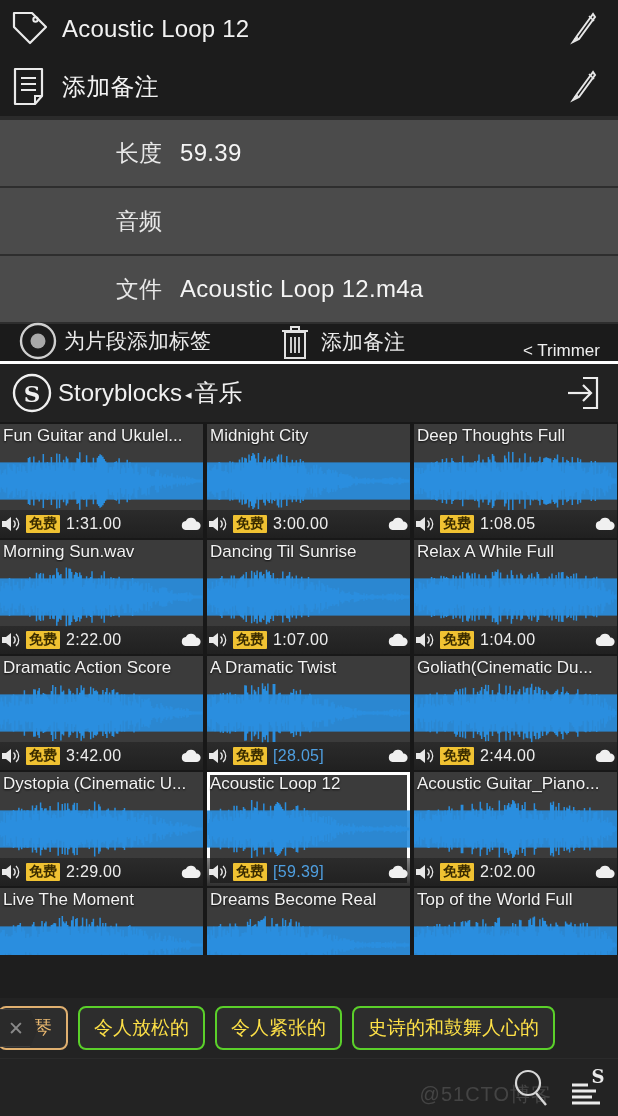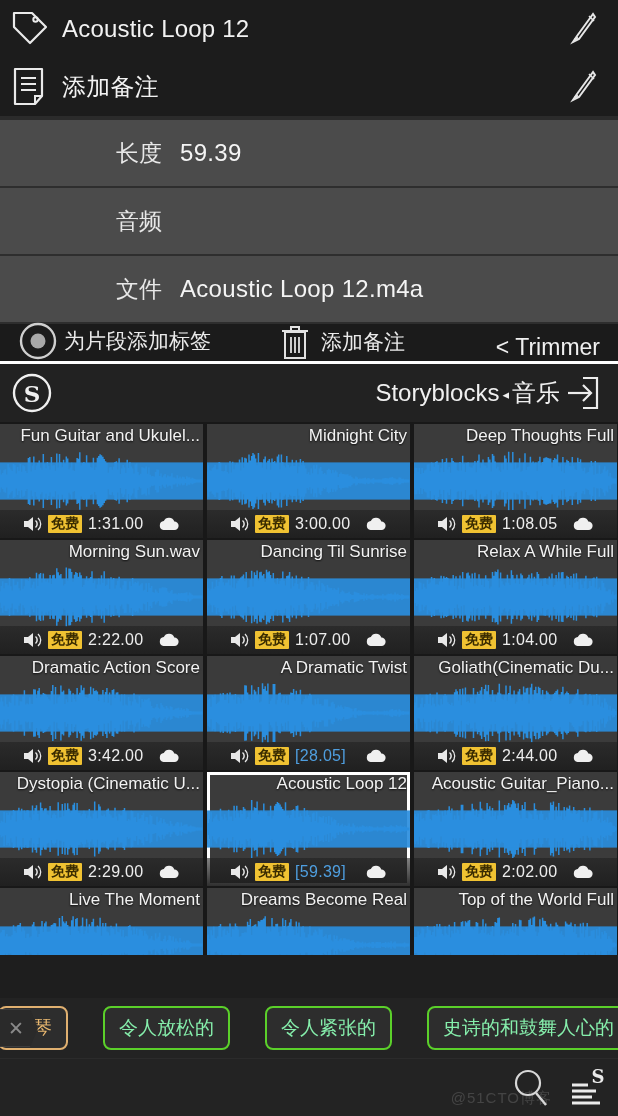--- a/index.html
+++ b/index.html
@@ -41,58 +41,58 @@
   
   .action-bar {
     display: flex; align-items: flex-end; height: 40px;
     background: #1b1b1b; border-bottom: 3px solid #ffffff;
     padding: 0 10px 0 12px;
   }
   .act { display: flex; align-items: center; color: #eaeaea; font-size: 21px; }
   .act .glyph { display: flex; align-items: center; justify-content: center; width: 52px; }
   .act-tag { flex: 0 0 auto; }
   .act-del { margin-left: 58px; }
-  .act-trim { margin-left: auto; font-size: 23px; padding-right: 8px; color: #f0f0f0; }
+  .act-trim { margin-left: auto; font-size: 17px; padding-right: 8px; color: #f0f0f0; }
 
   
   .sb-bar {
     display: flex; align-items: center; height: 58px;
     background: #222222; padding: 0 12px 0 6px;
   }
   .sb-logo { width: 52px; display: flex; align-items: center; justify-content: center; }
   .sb-title {
     flex: 1; text-align: center; color: #f0f0f0; font-size: 24px;
-    display: flex; align-items: center; justify-content: flex-end; gap: 3px;
+    display: flex; align-items: center; justify-content: flex-start; gap: 3px;
   }
   .sb-title .tri { font-size: 13px; position: relative; top: 1px; }
   .sb-exit { width: 46px; display: flex; align-items: center; justify-content: center; }
 
   
   .grid-wrap { background: #181818; height: 533px; overflow: hidden; position: relative; }
   .grid { display: flex; flex-wrap: wrap; gap: 2px 4px; padding: 2px 0 0 0; }
   .tile {
     position: relative; width: 203px; height: 114px;
     background: #3b3b3b; overflow: hidden;
   }
   .tile.sel { outline: 3px solid #ffffff; outline-offset: -3px; }
   .tile .t-title {
     position: absolute; top: 2px; left: 0; right: 0;
-    text-align: right; color: #f2f2f2; font-size: 17px;
+    text-align: left; color: #f2f2f2; font-size: 17px;
     white-space: nowrap; overflow: hidden; text-overflow: clip;
     padding: 0 3px; z-index: 3; text-shadow: 0 1px 2px rgba(0,0,0,.8);
   }
   .tile .wave {
     position: absolute; left: 0; right: 0; top: 26px; height: 62px;
     display: flex; align-items: center; z-index: 1;
   }
   .tile .wave svg { width: 100%; height: 62px; display: block; }
   .tile .t-foot {
     position: absolute; left: 0; right: 0; bottom: 0; height: 28px;
     display: flex; align-items: center; z-index: 4;
-    padding: 0 22px; gap: 6px;
+    padding: 0 0; gap: 6px;
     background: linear-gradient(to top, rgba(30,30,30,.92), rgba(30,30,30,.55));
   }
   .spk { width: 20px; display: flex; align-items: center; justify-content: center; }
   .free-badge {
     background: #f0c232; color: #3a2c00; font-size: 14px;
     padding: 1px 3px 2px; line-height: 1.1; border-radius: 1px;
     font-family: "DejaVu Sans", sans-serif; font-weight: 700;
   }
   .dur { color: #ededed; font-size: 16px; letter-spacing: .3px; }
   .dur.blue { color: #4f9fe0; }
@@ -108,36 +108,36 @@
     flex: 0 0 auto; width: 44px; height: 38px; margin-left: -6px;
     background: #2a2a2a; color: #8a8a8a; font-size: 19px;
     display: flex; align-items: center; justify-content: center;
     border: 1px solid #3d3d3d;
     clip-path: polygon(0 0, 82% 0, 100% 50%, 82% 100%, 0 100%);
   }
   .chip {
     flex: 0 0 auto; height: 44px; border-radius: 8px;
     display: flex; align-items: center; justify-content: center;
     padding: 0 14px; font-size: 19px; background: #2d2d2d;
-    border: 2px solid #5bd02a; color: #86efac; white-space: nowrap; margin-left: 25px;
+    border: 2px solid #5bd02a; color: #fde047; white-space: nowrap;
   }
   .chip.orange { border-color: #e0b070; color: #e8b76f; }
   .chip.cut-left { margin-left: -28px; }
 
   
   .bottom-bar {
     position: absolute; left: 0; right: 0; bottom: 0; height: 58px;
     background: #232323; display: flex; align-items: center;
     justify-content: flex-end; gap: 16px; padding-right: 10px; z-index: 21;
     border-top: 1px solid #2b2b2b;
   }
   .bb-icon { display: flex; align-items: center; justify-content: center; }
   .watermark {
     position: absolute; right: 66px; bottom: 8px; color: rgba(200,200,200,.20);
-    font-size: 15px; letter-spacing: 1px; z-index: 22; pointer-events: none;
+    font-size: 20px; letter-spacing: 1px; z-index: 22; pointer-events: none;
     font-family: "Liberation Sans", sans-serif;
   }
 </style>
 </head>
 <body>
 
 <div id="app">
 
   <div class="clip-header">
 

